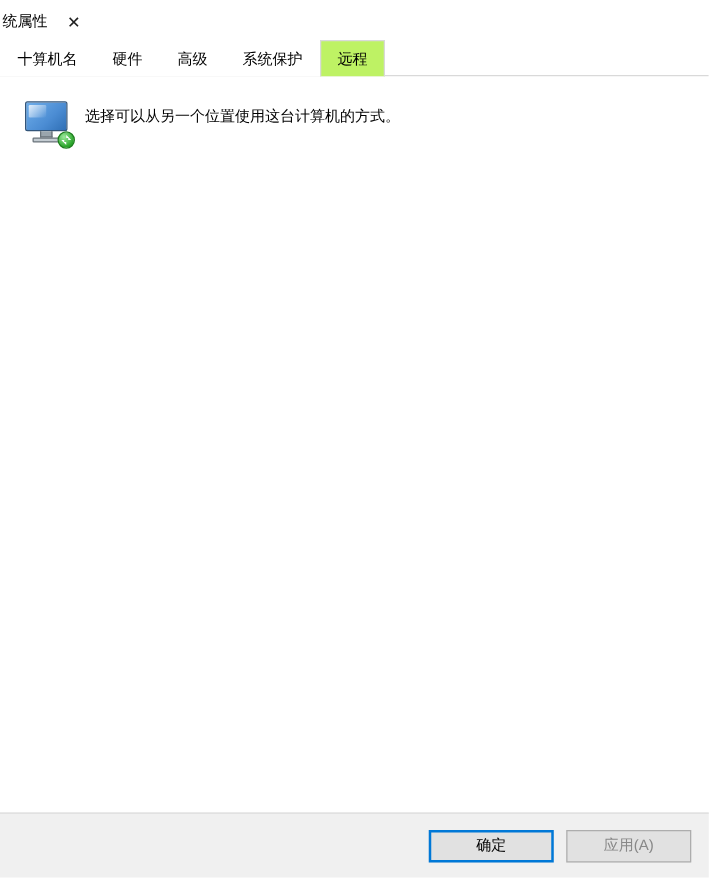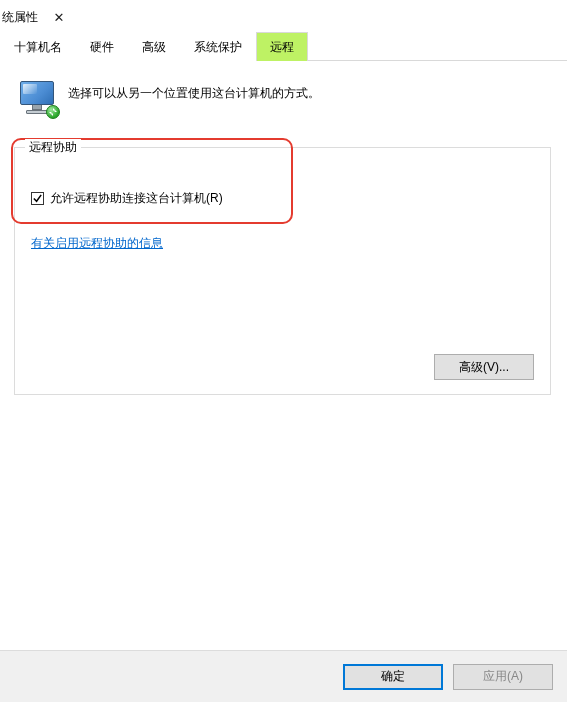--- a/index.html
+++ b/index.html
@@ -125,38 +125,19 @@
       <div class="monitor-base"></div>
       <div class="badge">
           <svg viewBox="0 0 10 10">
             <path d="M3 5 L0 5 L5 10 L5 7 L3 7 Z M7 5 L10 5 L5 0 L5 3 L7 3 Z"></path>
           </svg>
         </div>
     </div>
     <div class="intro-text">选择可以从另一个位置使用这台计算机的方式。</div>
   </div>
 
-  <div class="groupbox">
-    <div class="highlight"></div>
-    <span class="legend">远程协助</span>
-
-    <div class="chk-row">
-      <span class="chkbox">
-        <svg viewBox="0 0 12 12">
-            <path d="M2 6 L5 9 L10 2" fill="none" stroke="#000" stroke-width="1.6"></path>
-          </svg>
-      </span>
-      <span>允许远程协助连接这台计算机(R)</span>
-    </div>
-
-    <a class="link">有关启用远程协助的信息</a>
-
-    <div class="adv-btn-row">
-      <span class="btn">高级(V)...</span>
-    </div>
-  </div>
 
 </div>
 
 <div class="footer">
   <span class="btn primary">确定</span>
   <span class="btn disabled">应用(A)</span>
 </div>
 
 </body></html>

